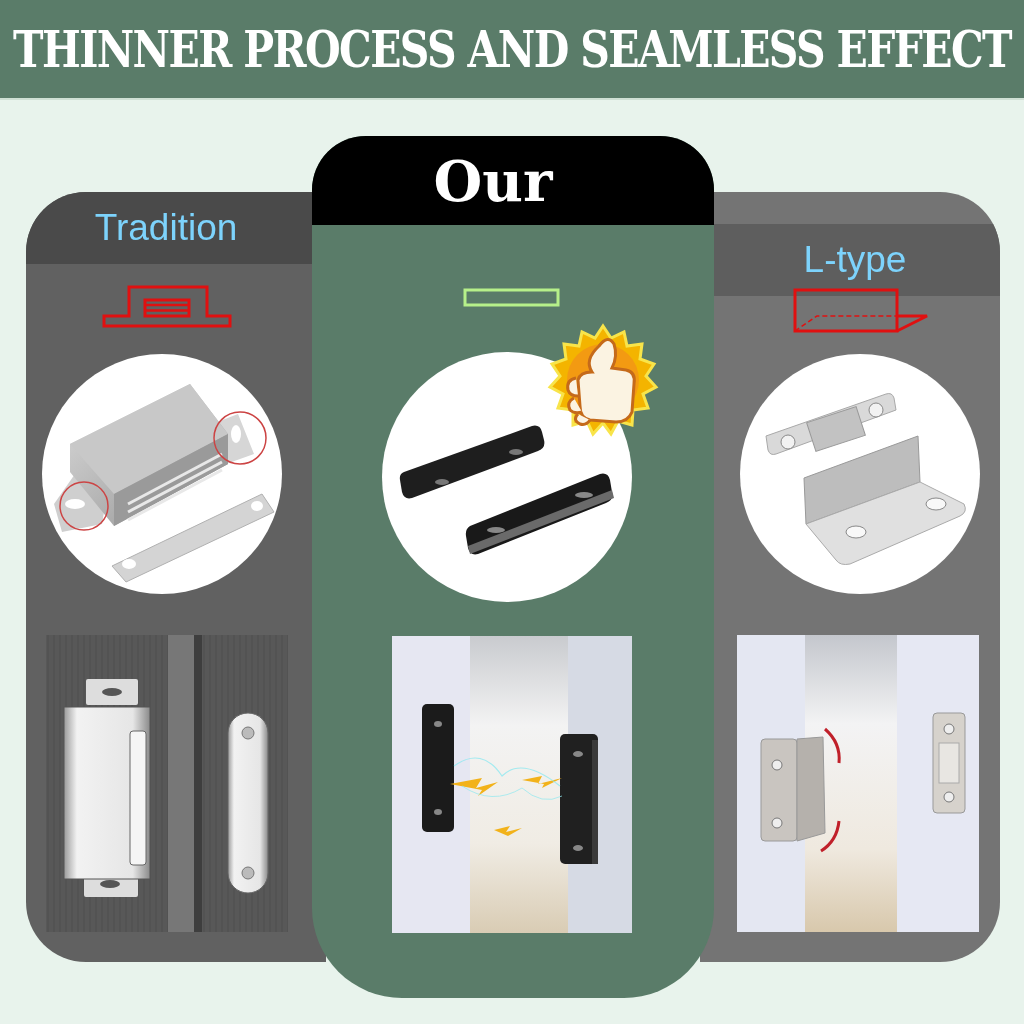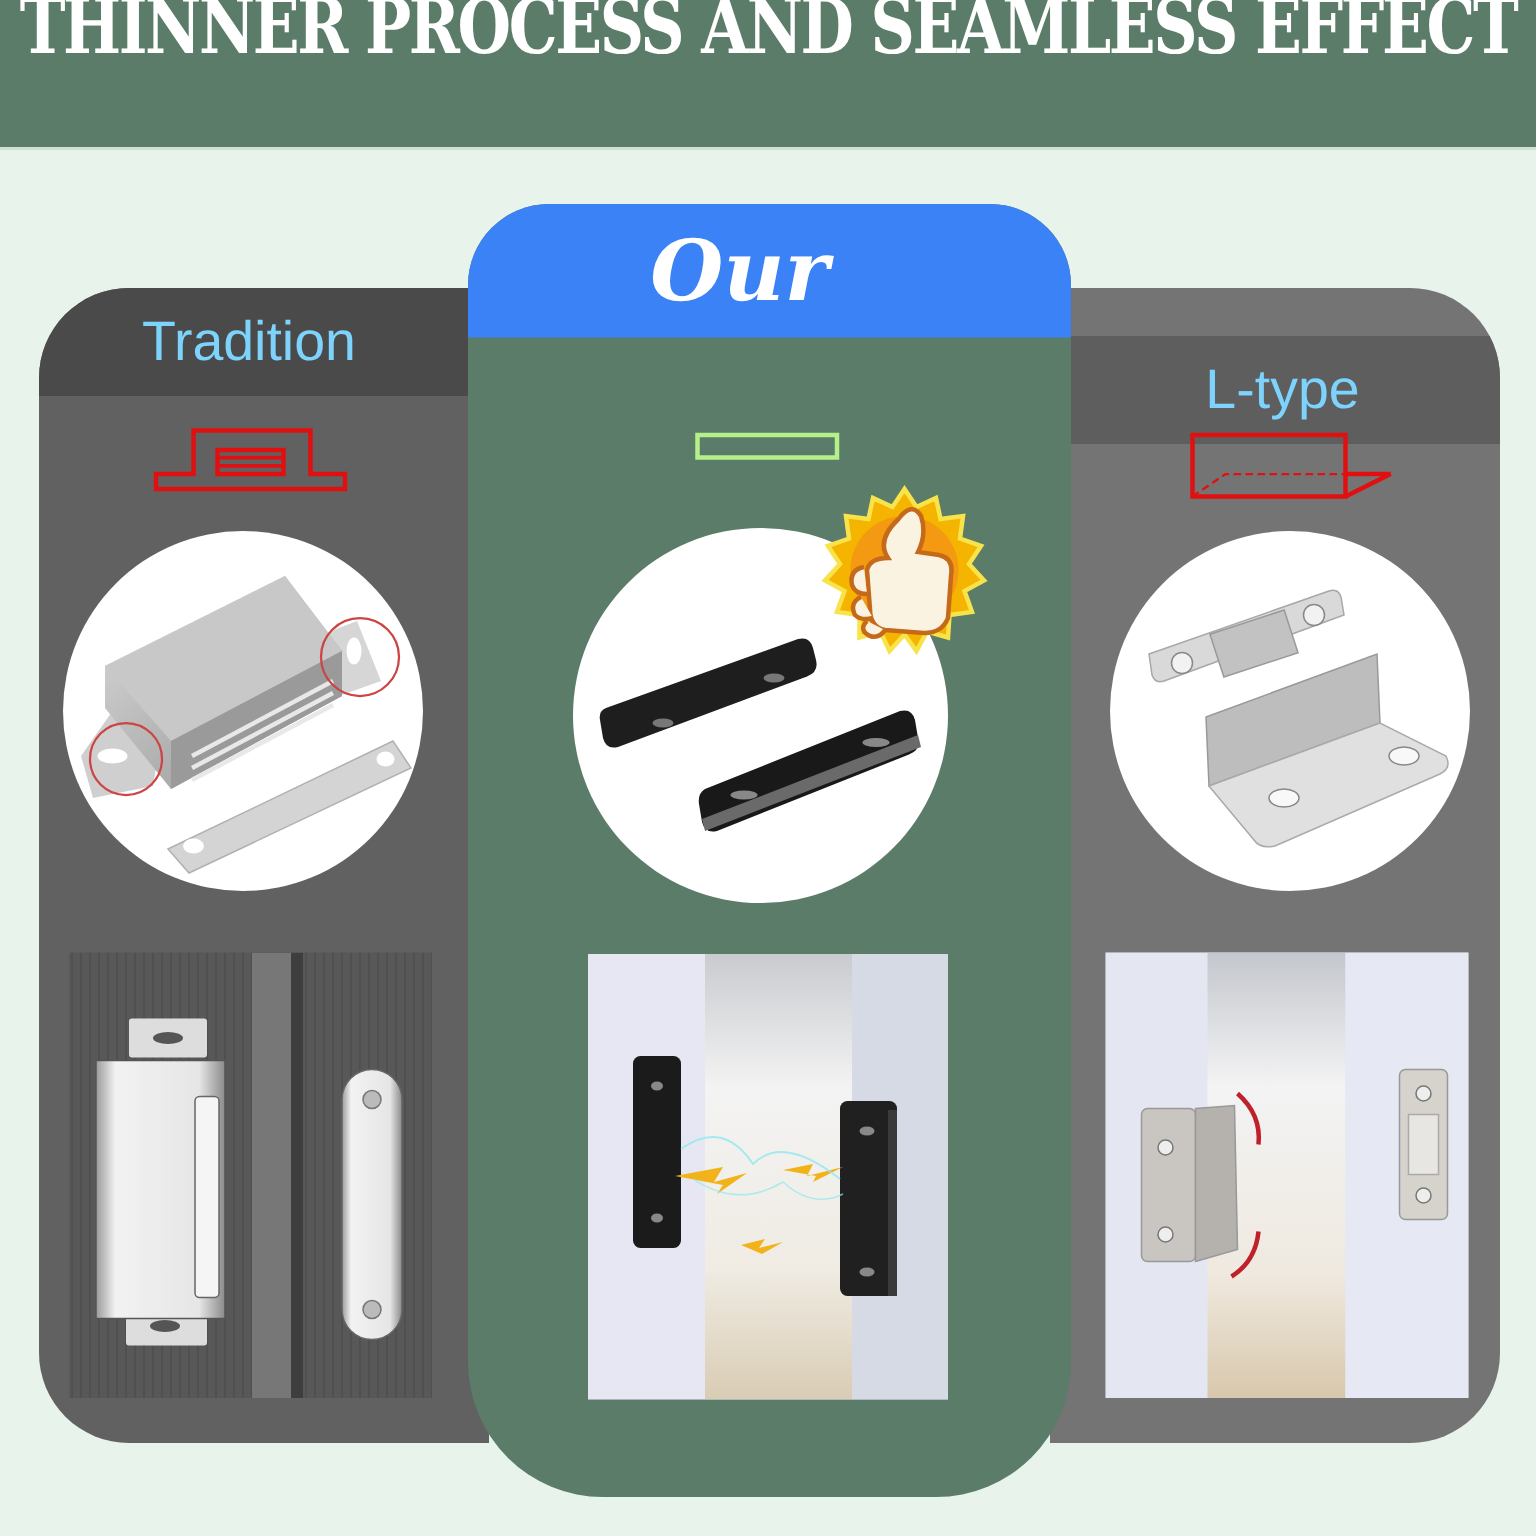--- a/index.html
+++ b/index.html
@@ -2,21 +2,21 @@
 <html><head>
 <meta charset="utf-8">
 <style>
   * { box-sizing: border-box; margin: 0; padding: 0; }
   html, body { width: 1024px; height: 1024px; overflow: hidden; }
   body { background: #e8f3ec; position: relative; font-family: "DejaVu Sans", sans-serif; }
 
   .banner {
     position: absolute; left: 0; top: 0; width: 1024px; height: 100px;
     background: #5a7c69;
-    display: flex; justify-content: center;
+    display: flex; align-items: center; justify-content: center;
     border-bottom: 2px solid #cfe0d4;
   }
   .banner-title {
     font-family: "DejaVu Serif", serif; font-weight: bold;
     color: #ffffff; font-size: 41px; letter-spacing: -1.6px;
     transform: scaleY(1.25); white-space: nowrap;
   }
 
   
   .panel {
@@ -31,23 +31,22 @@
   .panel-left .panel-head { justify-content: center; padding-right: 20px; }
   .panel-right .panel-head { background: #5e5e5e; justify-content: center; padding-left: 10px; margin-top: 32px; }
 
   
   .panel-center {
     position: absolute; left: 312px; top: 136px; width: 402px; height: 862px;
     background: #5a7c69; border-radius: 54px 54px 90px 90px; overflow: hidden;
     z-index: 2;
   }
   .center-head {
-    height: 89px; background: #3b82f6; display: flex; align-items: center; justify-content: center;
+    height: 89px; background: #000000; display: flex; align-items: center; justify-content: center;
     padding-right: 40px;
-    font-style: italic;
   }
   .center-title {
     font-family: "DejaVu Serif", serif; font-weight: bold; color: #ffffff; font-size: 56px;
   }
 
   
   .diagram { position: absolute; }
 
   
   .circle {

